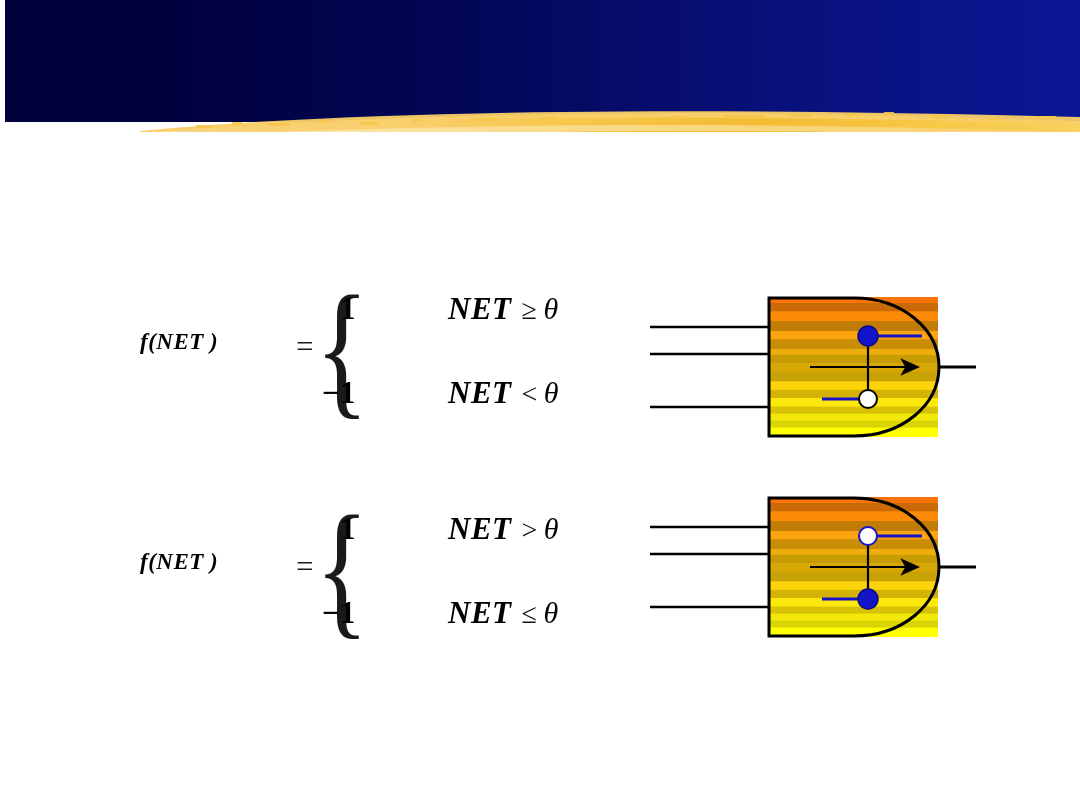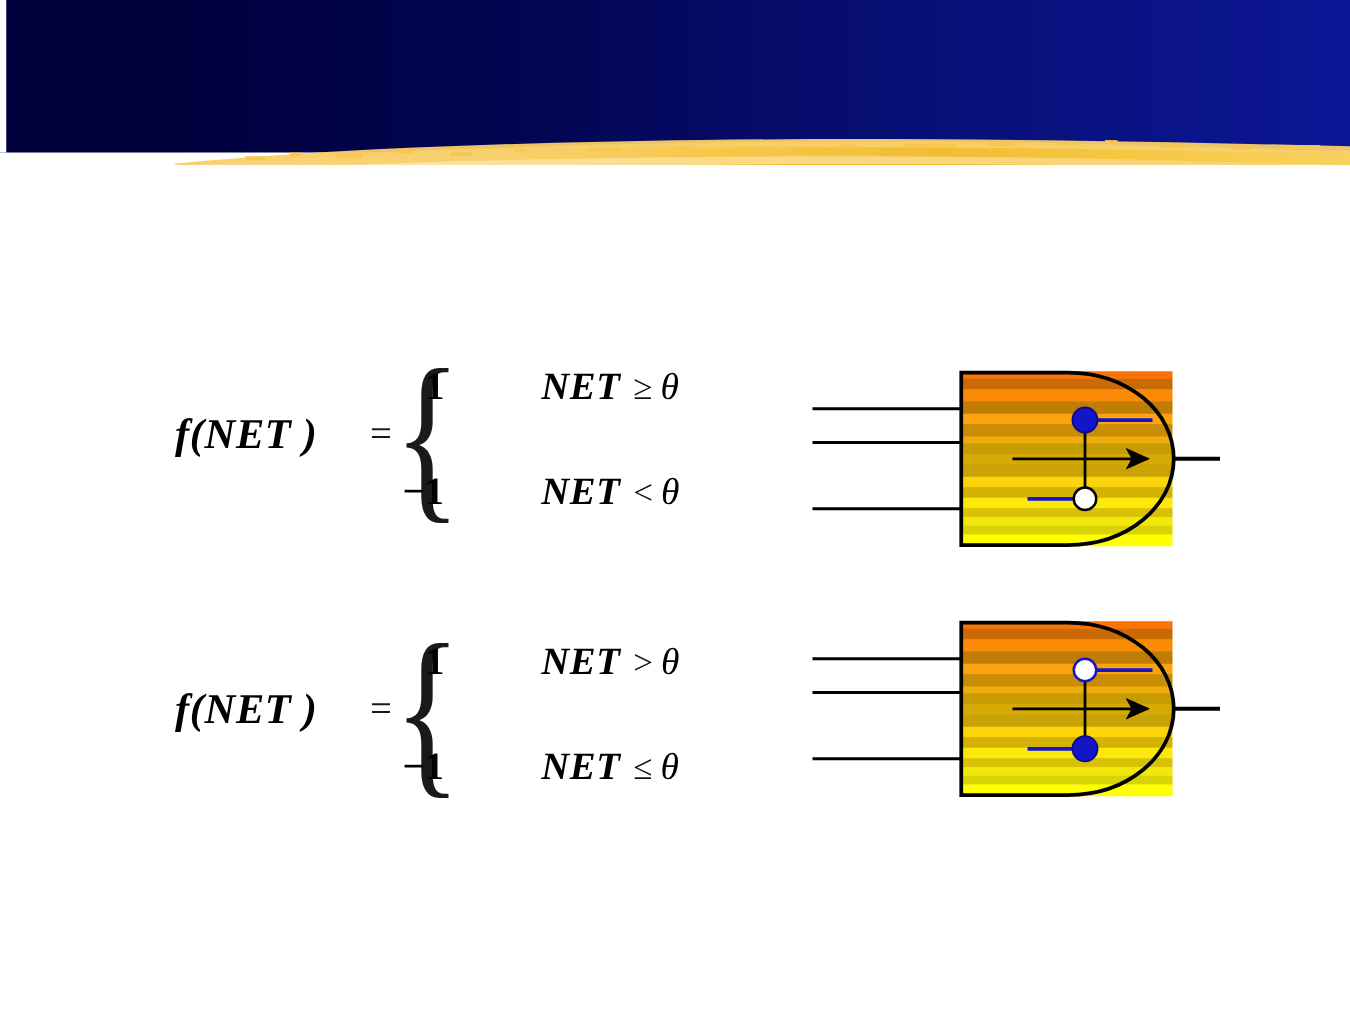--- a/index.html
+++ b/index.html
@@ -59,21 +59,21 @@
   #formula-row-1 { top: 277px; }
   #formula-row-2 { top: 497px; }
 
   .fn-label {
     position: absolute;
     left: 10px;
     top: 52px;
     font-family: "Liberation Serif", serif;
     font-weight: bold;
     font-style: italic;
-    font-size: 34px;
+    font-size: 23px;
     color: #000000;
     letter-spacing: 0.5px;
     white-space: nowrap;
   }
   .fn-label .paren {
     font-weight: bold;
     font-style: italic;
   }
   .eq-sign {
     position: absolute;
@@ -107,21 +107,21 @@
     position: absolute;
     left: 210px;
     font-family: "Liberation Serif", serif;
     font-weight: bold;
     font-size: 31px;
     color: #000000;
   }
   .case-val.neg { left: 192px; }
   .case-cond {
     position: absolute;
-    left: 303px;
+    left: 318px;
     font-family: "Liberation Serif", serif;
     font-weight: bold;
     font-style: italic;
     font-size: 31px;
     color: #000000;
     letter-spacing: 0.5px;
   }
   .case-op {
     font-family: "Liberation Serif", serif;
     font-weight: normal;

